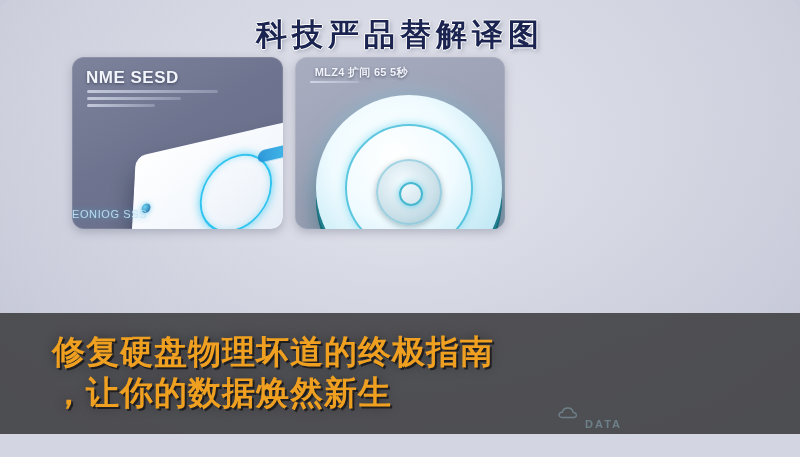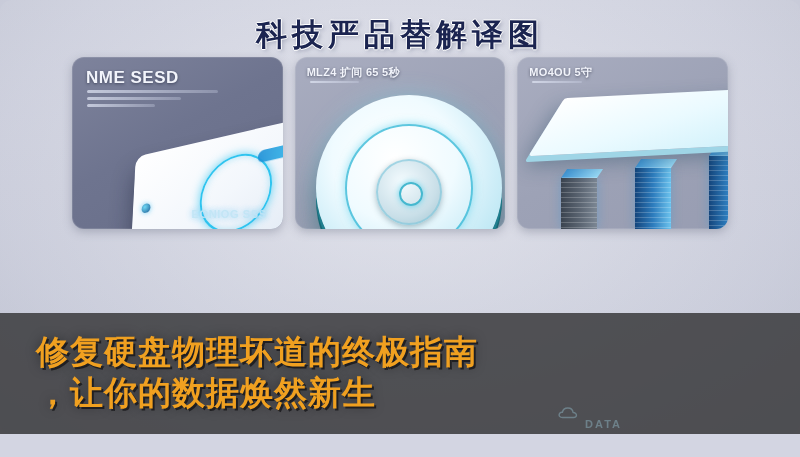--- a/index.html
+++ b/index.html
@@ -74,44 +74,44 @@
     position:absolute;
     left:14px; top:11px;
     font-size:17px;
     font-weight:800;
     letter-spacing:.5px;
     color:#f2f4fb;
     text-shadow:0 1px 3px rgba(20,25,45,.55);
     z-index:5;
     white-space:nowrap;
   }
-  .card.small .card-title{ font-size:11px; top:8px; left:12px; letter-spacing:.3px;}
+  .card.small .card-title{ font-size:11px; top:8px; left:20px; letter-spacing:.3px;}
   .card-sub{
     position:absolute;
     left:15px; top:33px;
     width:62%;
     z-index:5;
   }
   .blurline{
     height:3px;
     border-radius:2px;
     background:linear-gradient(90deg,rgba(225,230,245,.72),rgba(210,216,236,.30));
     margin-bottom:4px;
     filter:blur(.7px);
   }
   .blurline.s2{ width:72%; }
   .blurline.s3{ width:52%; }
   .blurline.s4{ width:38%; }
   .card.small .blurline{ height:2px; margin-bottom:3px; }
   .caption{
     position:absolute;
     bottom:9px; left:0; right:16px;
-    text-align:right;
+    text-align:left;
     font-size:11px;
-    font-weight:700;
+    font-weight:400;
     letter-spacing:.6px;
     color:#bfe4f5;
     text-shadow:0 0 6px rgba(90,190,240,.75);
     z-index:5;
     opacity:.92;
   }
 
   
   .ssd-wrap{ position:absolute; left:0; top:0; right:0; bottom:0; }
   .ssd{
@@ -310,21 +310,21 @@
     left:0; top:313px;
     width:800px; height:121px;
     background:rgba(58,58,60,.86);
     z-index:6;
   }
   #overlay-title{
     position:absolute;
     left:0; top:313px;
     width:800px; height:121px;
     z-index:7;
-    padding:18px 26px 0 36px;
+    padding:18px 26px 0 52px;
     font-size:33px;
     font-weight:800;
     line-height:41px;
     letter-spacing:1px;
     color:#f0a020;
     text-shadow:2px 2px 0 rgba(25,25,28,.85), 0 0 12px rgba(0,0,0,.4);
     white-space:pre-line;
   }
   #watermark{
     position:absolute;
@@ -391,32 +391,20 @@
         <div class="card-title">MLZ4 扩间 65 5秒</div>
         <div class="card-sub" style="top:24px">
           <div class="blurline s4"></div>
         </div>
         <div class="hdd">
           <div class="hdd-ring"></div>
           <div class="hdd-hub"></div>
         </div>
       </div>
 
-      <div class="card light small">
-        <div class="card-title">MO4OU 5守</div>
-        <div class="card-sub" style="top:24px">
-          <div class="blurline s4"></div>
-        </div>
-        <div>
-          <div class="chip c1"></div>
-          <div class="chip c2"></div>
-          <div class="chip c3"></div>
-          <div class="pcb-board"></div>
-        </div>
-      </div>
 
     </div>
   </div>
 
   <div id="overlay"></div>
 
   <div id="overlay-title">修复硬盘物理坏道的终极指南
 ，让你的数据焕然新生</div>
 
   <div id="watermark">

